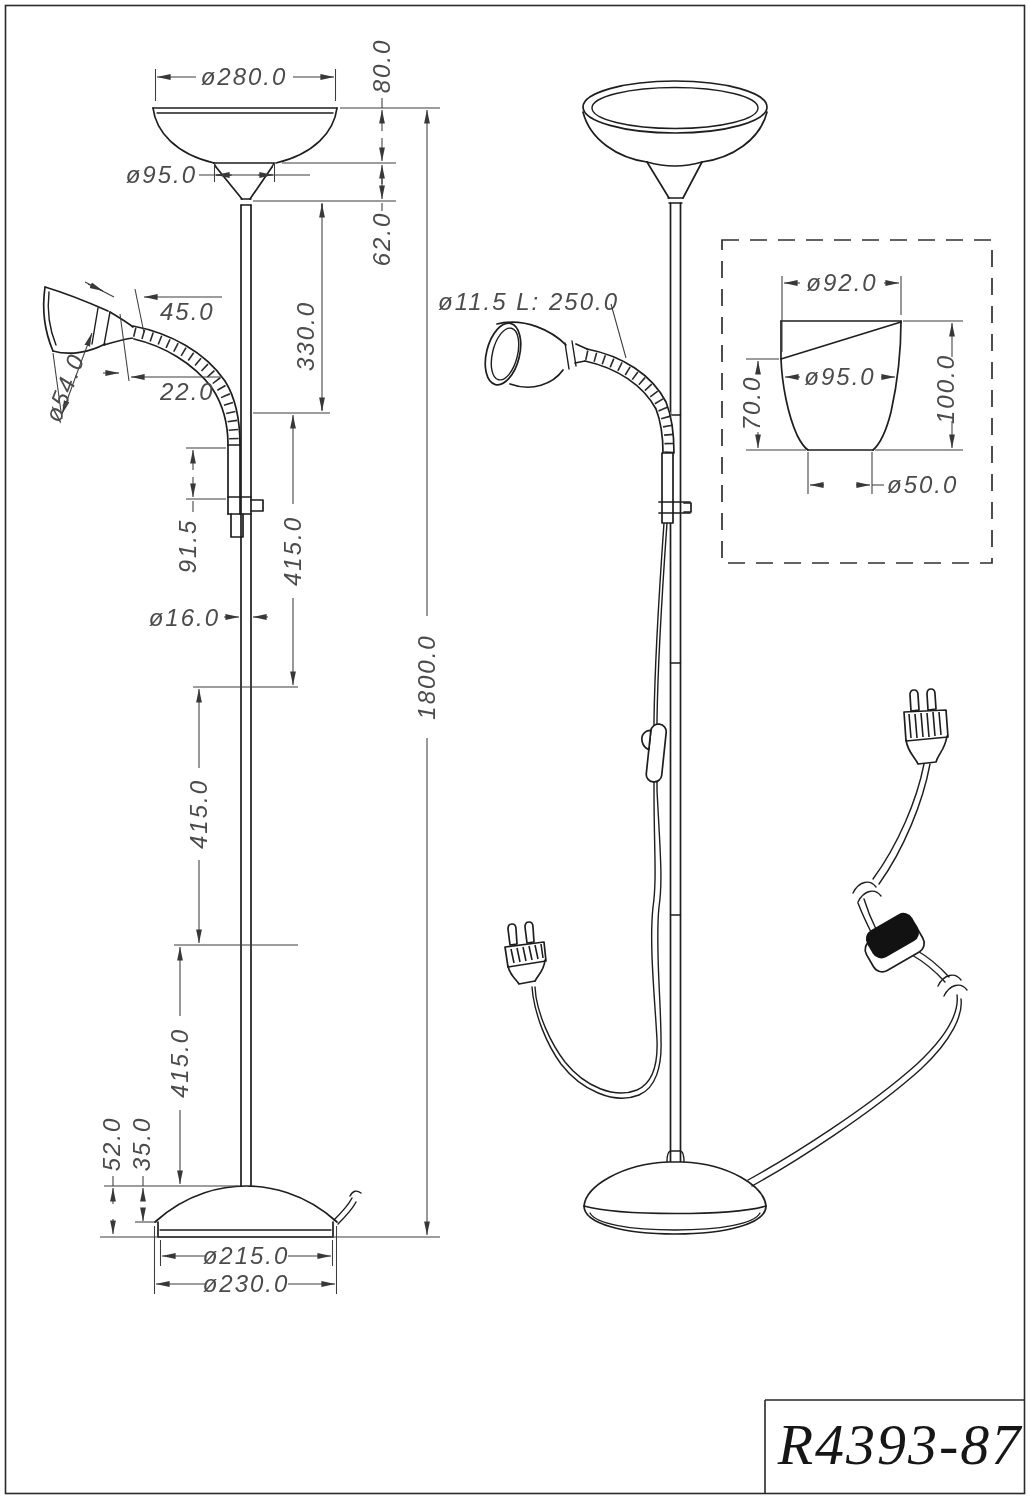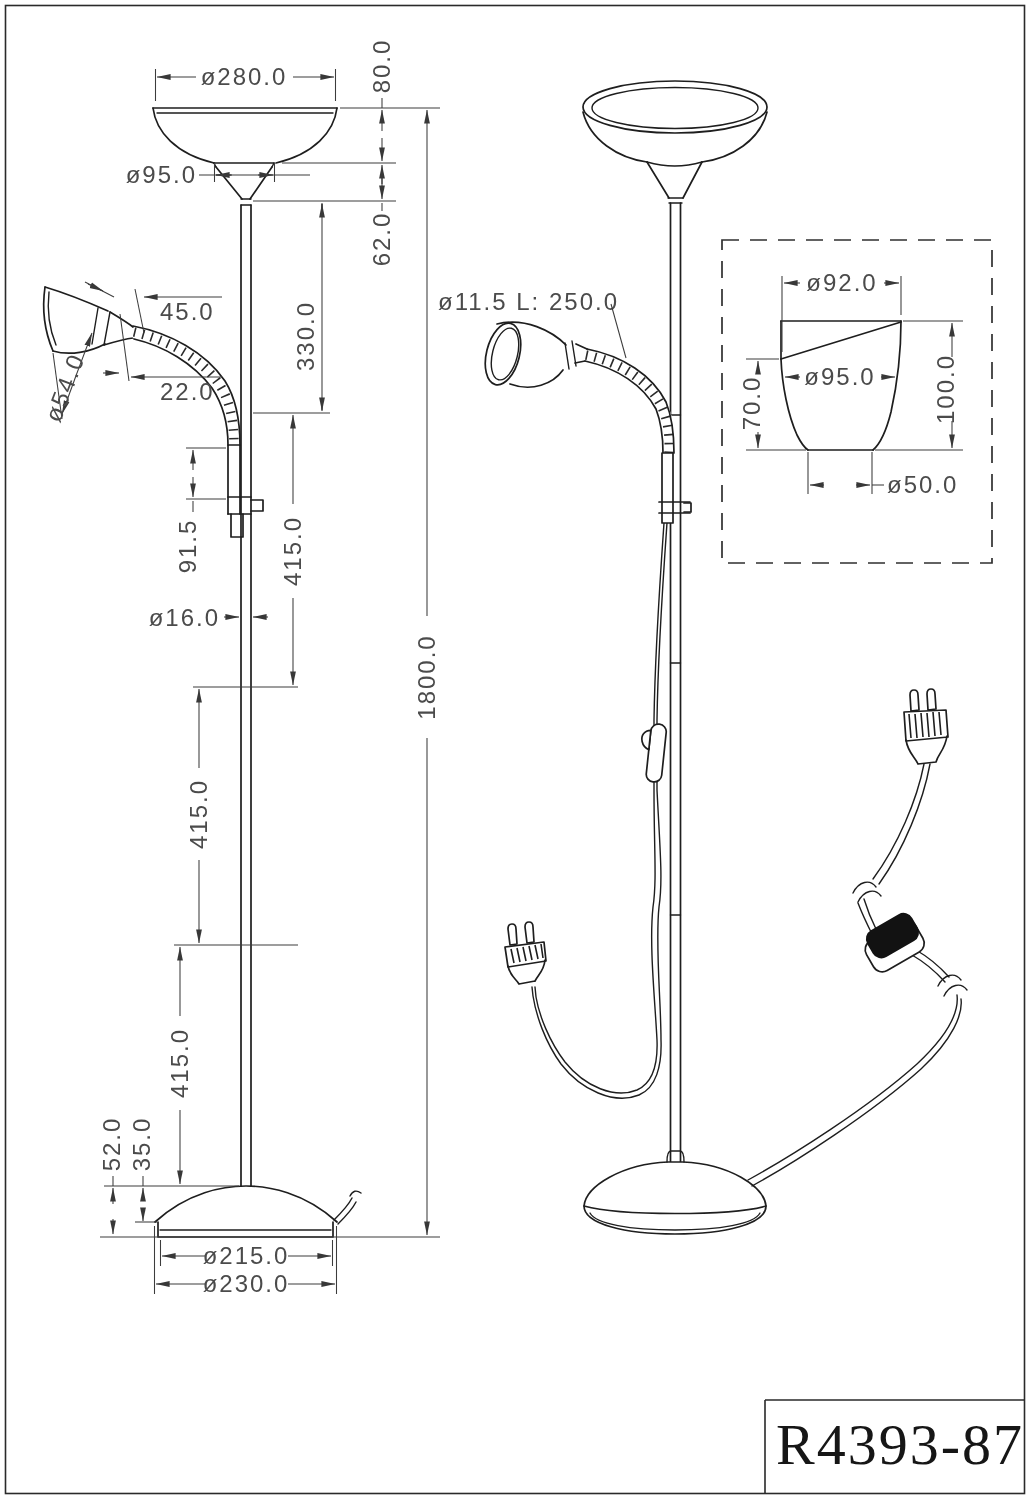--- a/index.html
+++ b/index.html
@@ -1,16 +1,16 @@
 <!DOCTYPE html>
 <html><head>
 <meta charset="utf-8">
 <style>
   html,body{margin:0;padding:0;background:#ffffff;}
-  .sheet{width:1030px;height:1500px;position:relative;background:#ffffff;}
+  .sheet{width:1030px;height:1500px;position:relative;background:#ffffff;font-style:italic;}
   svg{display:block;}
   text{font-family:"Liberation Sans", sans-serif;fill:#4b4b4b;letter-spacing:2px;}
   text.dim{font-size:24px;}
   text.note{font-size:24px;}
   text.partno{font-family:"Liberation Serif", serif;font-size:58px;fill:#161616;letter-spacing:2px;}
   .ol{stroke:#1e1e1e;stroke-width:1.7;fill:none;stroke-linecap:round;stroke-linejoin:round;}
   .ol2{stroke:#1e1e1e;stroke-width:1.4;fill:none;stroke-linecap:round;}
   .dl{stroke:#3c3c3c;stroke-width:1.05;fill:none;}
   .wfill{fill:#ffffff;}
   .blackfill{fill:#121212;}

